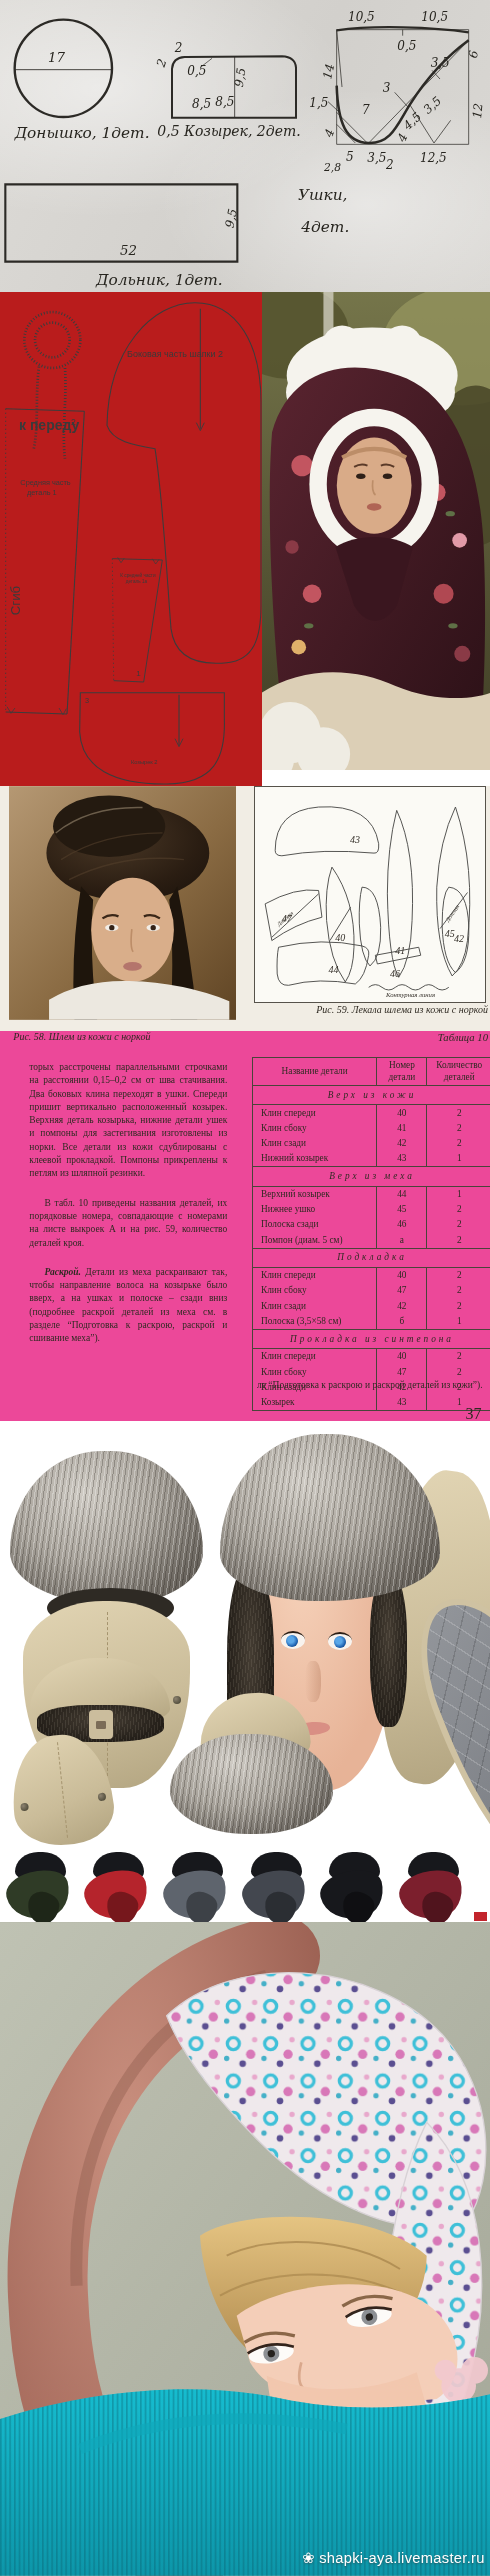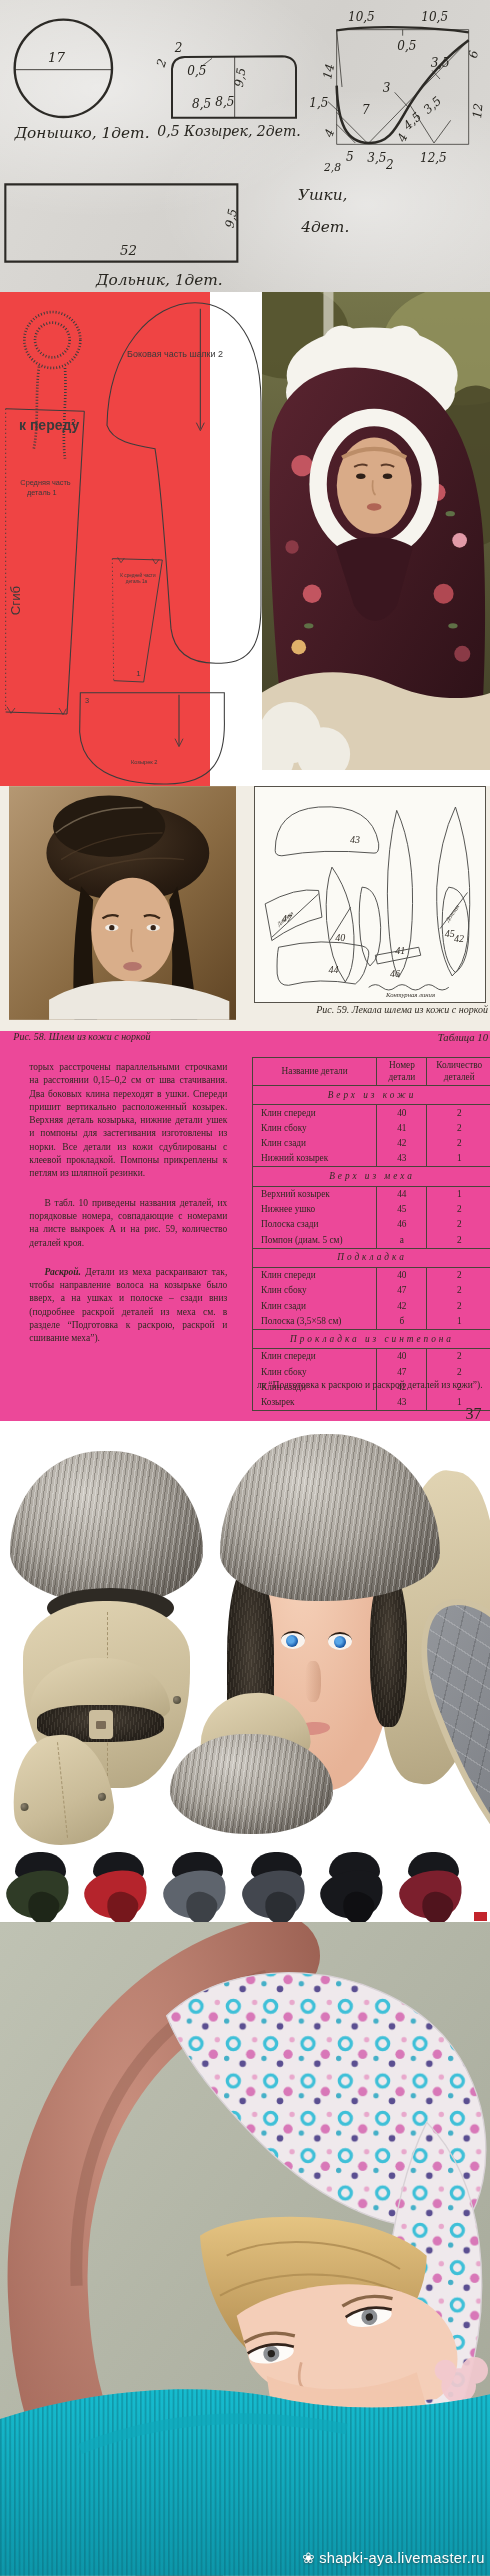--- a/index.html
+++ b/index.html
@@ -156,21 +156,21 @@
         <text x="452" y="347" font-size="23">4дет.</text>
 
         <text x="340" y="342" transform="rotate(-78 345 336)">9,5</text>
         <text x="180" y="382" font-size="20">52</text>
         <text x="144" y="427" font-size="23">Дольник, 1дет.</text>
       </g>
     </svg>
   </section>
 
   <section class="sec-b">
-    <div class="abs" style="left:0;top:0;width:210px;height:494px;background:#ef4444">
+    <div class="abs" style="left:0;top:0;width:262px;height:494px;background:#b91c1c">
       <svg width="262" height="494" viewBox="0 0 392 741">
         <g stroke="#3c3c3c" fill="none">
 
           <g stroke-width="4" stroke-dasharray="1.5 3">
             <circle cx="78" cy="72" r="42"></circle>
             <circle cx="78" cy="72" r="26"></circle>
             <path d="M58,112 C52,158 58,198 50,236"></path>
             <path d="M97,114 C100,162 92,208 97,250"></path>
           </g>
 

